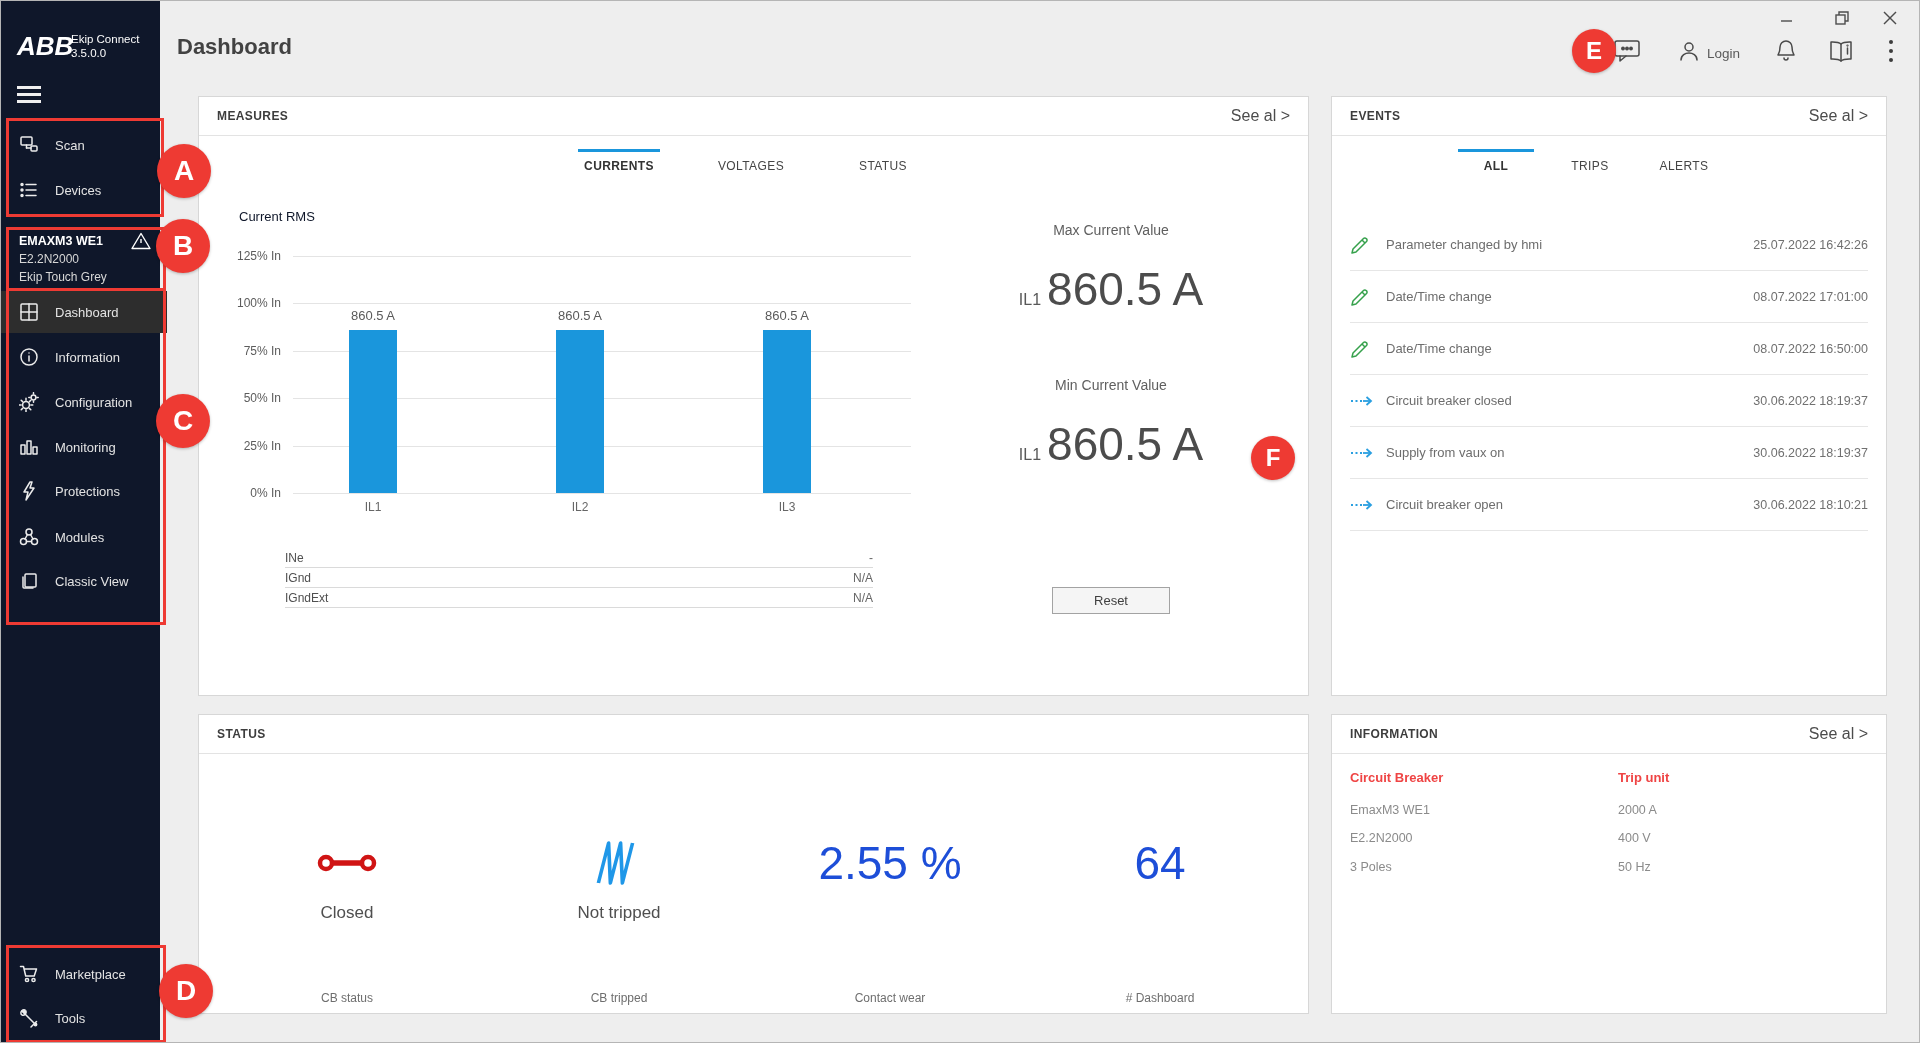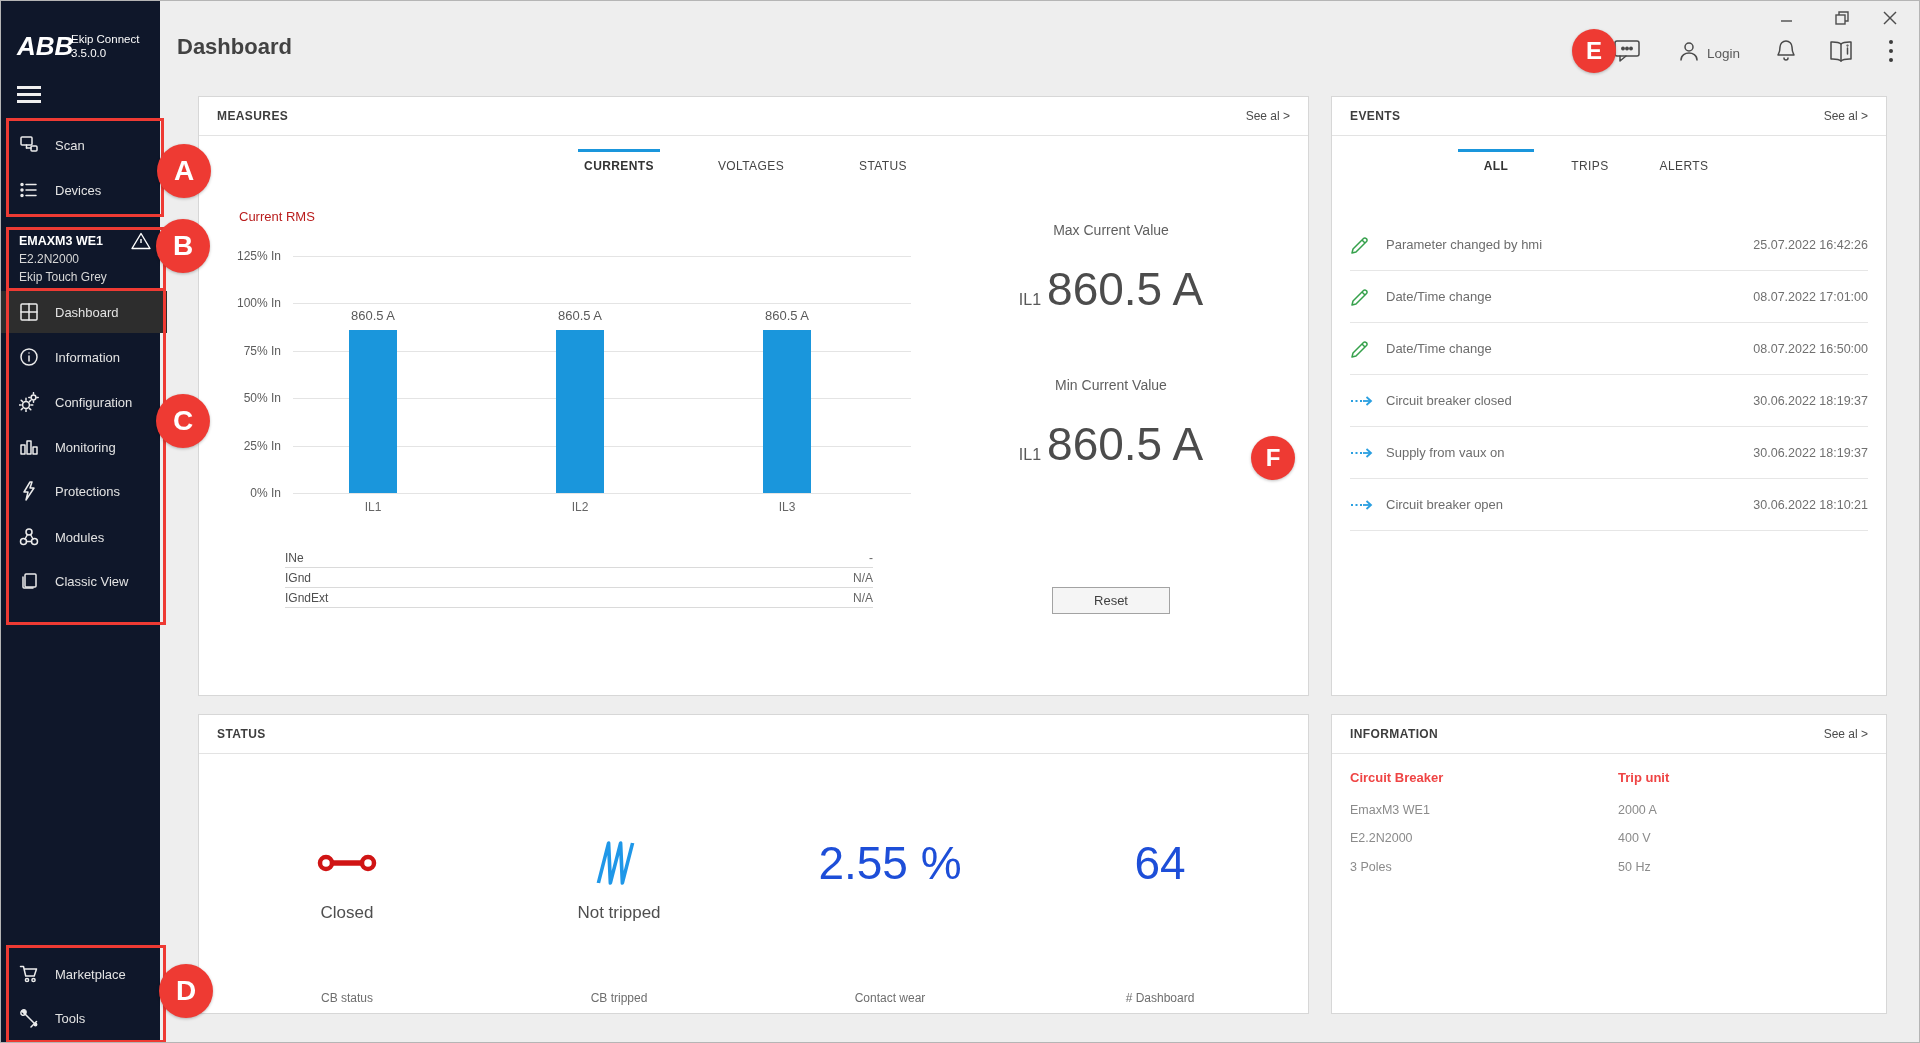--- a/index.html
+++ b/index.html
@@ -29,31 +29,31 @@
   .top-ic svg{stroke:#4a4a4a;fill:none;stroke-width:1.5;stroke-linecap:round;stroke-linejoin:round;}
   .login-text{font-size:13.5px;color:#5a5a5a;}
   .winctl{position:absolute;cursor:pointer;}
   .winctl svg{stroke:#4d4d4d;fill:none;stroke-width:1.4;}
 
   
   .card{position:absolute;background:#ffffff;border:1px solid #d7d7d7;box-sizing:border-box;}
   .card-header{height:38px;border-bottom:1px solid #e3e3e3;display:flex;align-items:center;
                justify-content:space-between;padding:0 18px;}
   .card-title{font-size:12px;font-weight:700;color:#3d3d3d;letter-spacing:.4px;}
-  .see-all{font-size:12px;color:#4c4c4c;cursor:pointer;}
+  .see-all{font-size:16px;color:#4c4c4c;cursor:pointer;}
 
   
   .tabs{position:absolute;display:flex;}
   .tab{position:relative;font-size:12px;letter-spacing:.4px;color:#454545;text-align:center;
        padding-top:10px;min-width:70px;cursor:pointer;}
   .tab.active{font-weight:700;color:#333;}
   .tab.active::before{content:"";position:absolute;top:0;left:-6px;right:-6px;height:3px;background:#1a96dc;}
 
   
-  .chart-title{position:absolute;left:40px;top:112px;font-size:13px;color:#b91c1c;}
+  .chart-title{position:absolute;left:40px;top:112px;font-size:13px;color:#0f172a;}
   .plot{position:absolute;left:94px;top:159px;width:618px;height:237px;}
   .gridline{position:absolute;left:0;right:0;height:1px;background:#e4e4e4;}
   .ytick{position:absolute;right:calc(100% + 12px);width:60px;text-align:right;
          font-size:12px;color:#5c5c5c;white-space:nowrap;}
   .bar-slot{position:absolute;bottom:0;width:48px;height:100%;display:flex;flex-direction:column;
             justify-content:flex-end;align-items:center;}
   .bar-value{font-size:13px;color:#5a5a5a;margin-bottom:7px;white-space:nowrap;}
   .bar{width:48px;background:#1a96dc;}
   .bar-cat{position:absolute;top:calc(100% + 7px);width:100%;text-align:center;font-size:12px;color:#666;}
   .meas-table{position:absolute;left:86px;top:451px;width:588px;}

